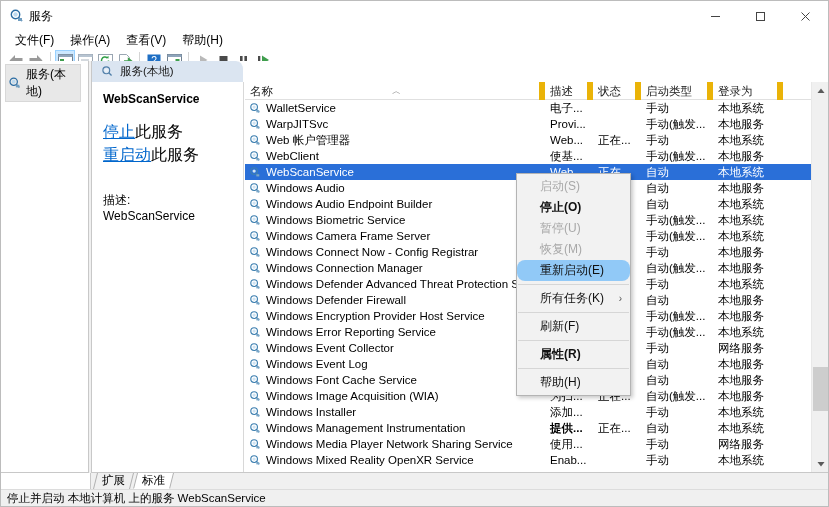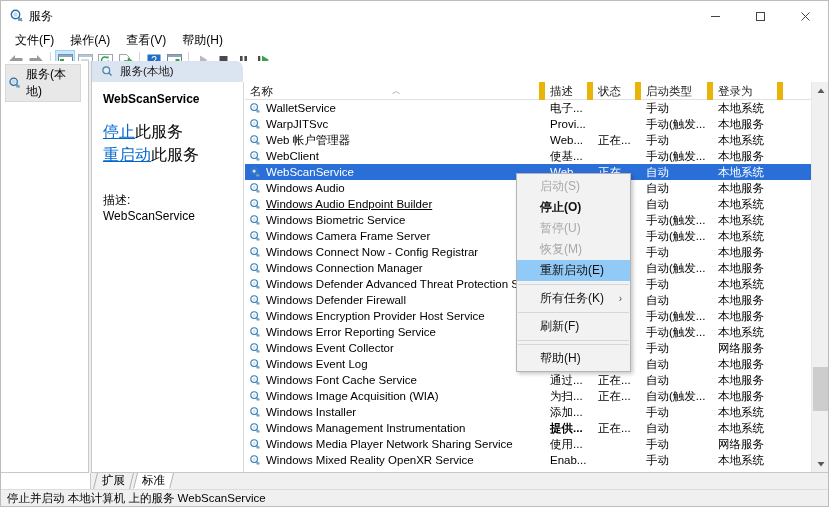--- a/index.html
+++ b/index.html
@@ -65,21 +65,21 @@
   .vscroll { position:absolute; right:0; top:0; width:17px; bottom:0; background:#f0f0f0; border-left:1px solid #e8e8e8; }
   .vs-arrow { position:absolute; left:0; width:17px; height:17px; display:flex; align-items:center; justify-content:center; font-size:8px; color:#505050; }
   .vs-arrow.up { top:0; } .vs-arrow.down { bottom:0; }
   .vs-thumb { position:absolute; left:1px; width:15px; background:#cdcdcd; }
 
   
   .ctxmenu { position:absolute; background:#f2f2f2; border:1px solid #b4b4b4; box-shadow:2px 2px 4px rgba(0,0,0,.22); padding:2px 0; z-index:60; }
   .cm-item { position:relative; height:21px; line-height:21px; padding-left:23px; padding-right:28px; font-size:12px; color:#111; white-space:nowrap; }
   .cm-item.dis { color:#a8a8a8; }
   .cm-item.bold { font-weight:bold; }
-  .cm-item.hl { background:#91c9f7; }
+  .cm-item.hl { background:#91c9f7;border-radius:8px; }
   .cm-item .arr { position:absolute; right:8px; top:0; font-size:10px; color:#555; }
   .cm-sep { height:1px; background:#d6d6d6; margin:3px 1px; }
 
   
   .tabsbar { position:absolute; left:90px; top:472px; width:737px; height:16px; background:#f0f0f0; }
   .tab { position:absolute; top:0; height:16px; line-height:15px; font-size:11.5px; padding:0 6px; color:#000;
          border-left:1px solid #b0b0b0; border-right:1px solid #b0b0b0; background:#f0f0f0;
          transform:skewX(-14deg); }
   .tab span { display:inline-block; transform:skewX(14deg); }
   .tab.active { background:#fff; border-bottom:1px solid #fff; }
@@ -356,21 +356,21 @@
                   </svg>
                 </span>
                 <span>Windows Audio</span>
               </div>
               <div class="cell" style="left: 300px; width: 48px; padding-left: 5px;"></div>
               <div class="cell" style="left: 348px; width: 48px; padding-left: 5px;"></div>
               <div class="cell" style="left: 396px; width: 72px; padding-left: 5px;">自动</div>
               <div class="cell" style="left: 468px; width: 70px; padding-left: 5px;">本地服务</div>
             </div>
             <div class="row">
-              <div class="cell c-name" style="width: 300px; text-decoration: underline;">
+              <div class="cell c-name" style="width: 300px;">
                 <span>
                   <svg width="13" height="13" viewBox="0 0 16 16">
                     <circle cx="6.3" cy="6.3" r="4.1" fill="none" stroke="#3d7fb0" stroke-width="1.4"></circle>
                     <circle cx="6.3" cy="6.3" r="2" fill="#cfe3f2"></circle>
                     <path d="M9.4 9.4 L12.6 12.6" stroke="#3d7fb0" stroke-width="1.5"></path>
                     <rect x="9" y="10.2" width="3.6" height="2.6" fill="#7aa6c7"></rect>
                   </svg>
                 </span>
                 <span>Windows Audio Endpoint Builder</span>
               </div>
@@ -674,20 +674,21 @@
       <div class="cm-item dis"><span>启动(S)</span></div>
       <div class="cm-item bold"><span>停止(O)</span></div>
       <div class="cm-item dis"><span>暂停(U)</span></div>
       <div class="cm-item dis"><span>恢复(M)</span></div>
       <div class="cm-item hl"><span>重新启动(E)</span></div>
       <div class="cm-sep"></div>
       <div class="cm-item"><span>所有任务(K)</span><span class="arr">›</span></div>
       <div class="cm-sep"></div>
       <div class="cm-item"><span>刷新(F)</span></div>
       <div class="cm-sep"></div>
+      <div class="cm-item bold"><span>属性(R)</span></div>
       <div class="cm-sep"></div>
       <div class="cm-item"><span>帮助(H)</span></div>
     </div>
 
   <div class="leftfill"></div>
   <div class="tabsbar">
     <div class="tab" style="left:4px;">
       <span>扩展</span>
     </div>
     <div class="tab active" style="left:44px;">

